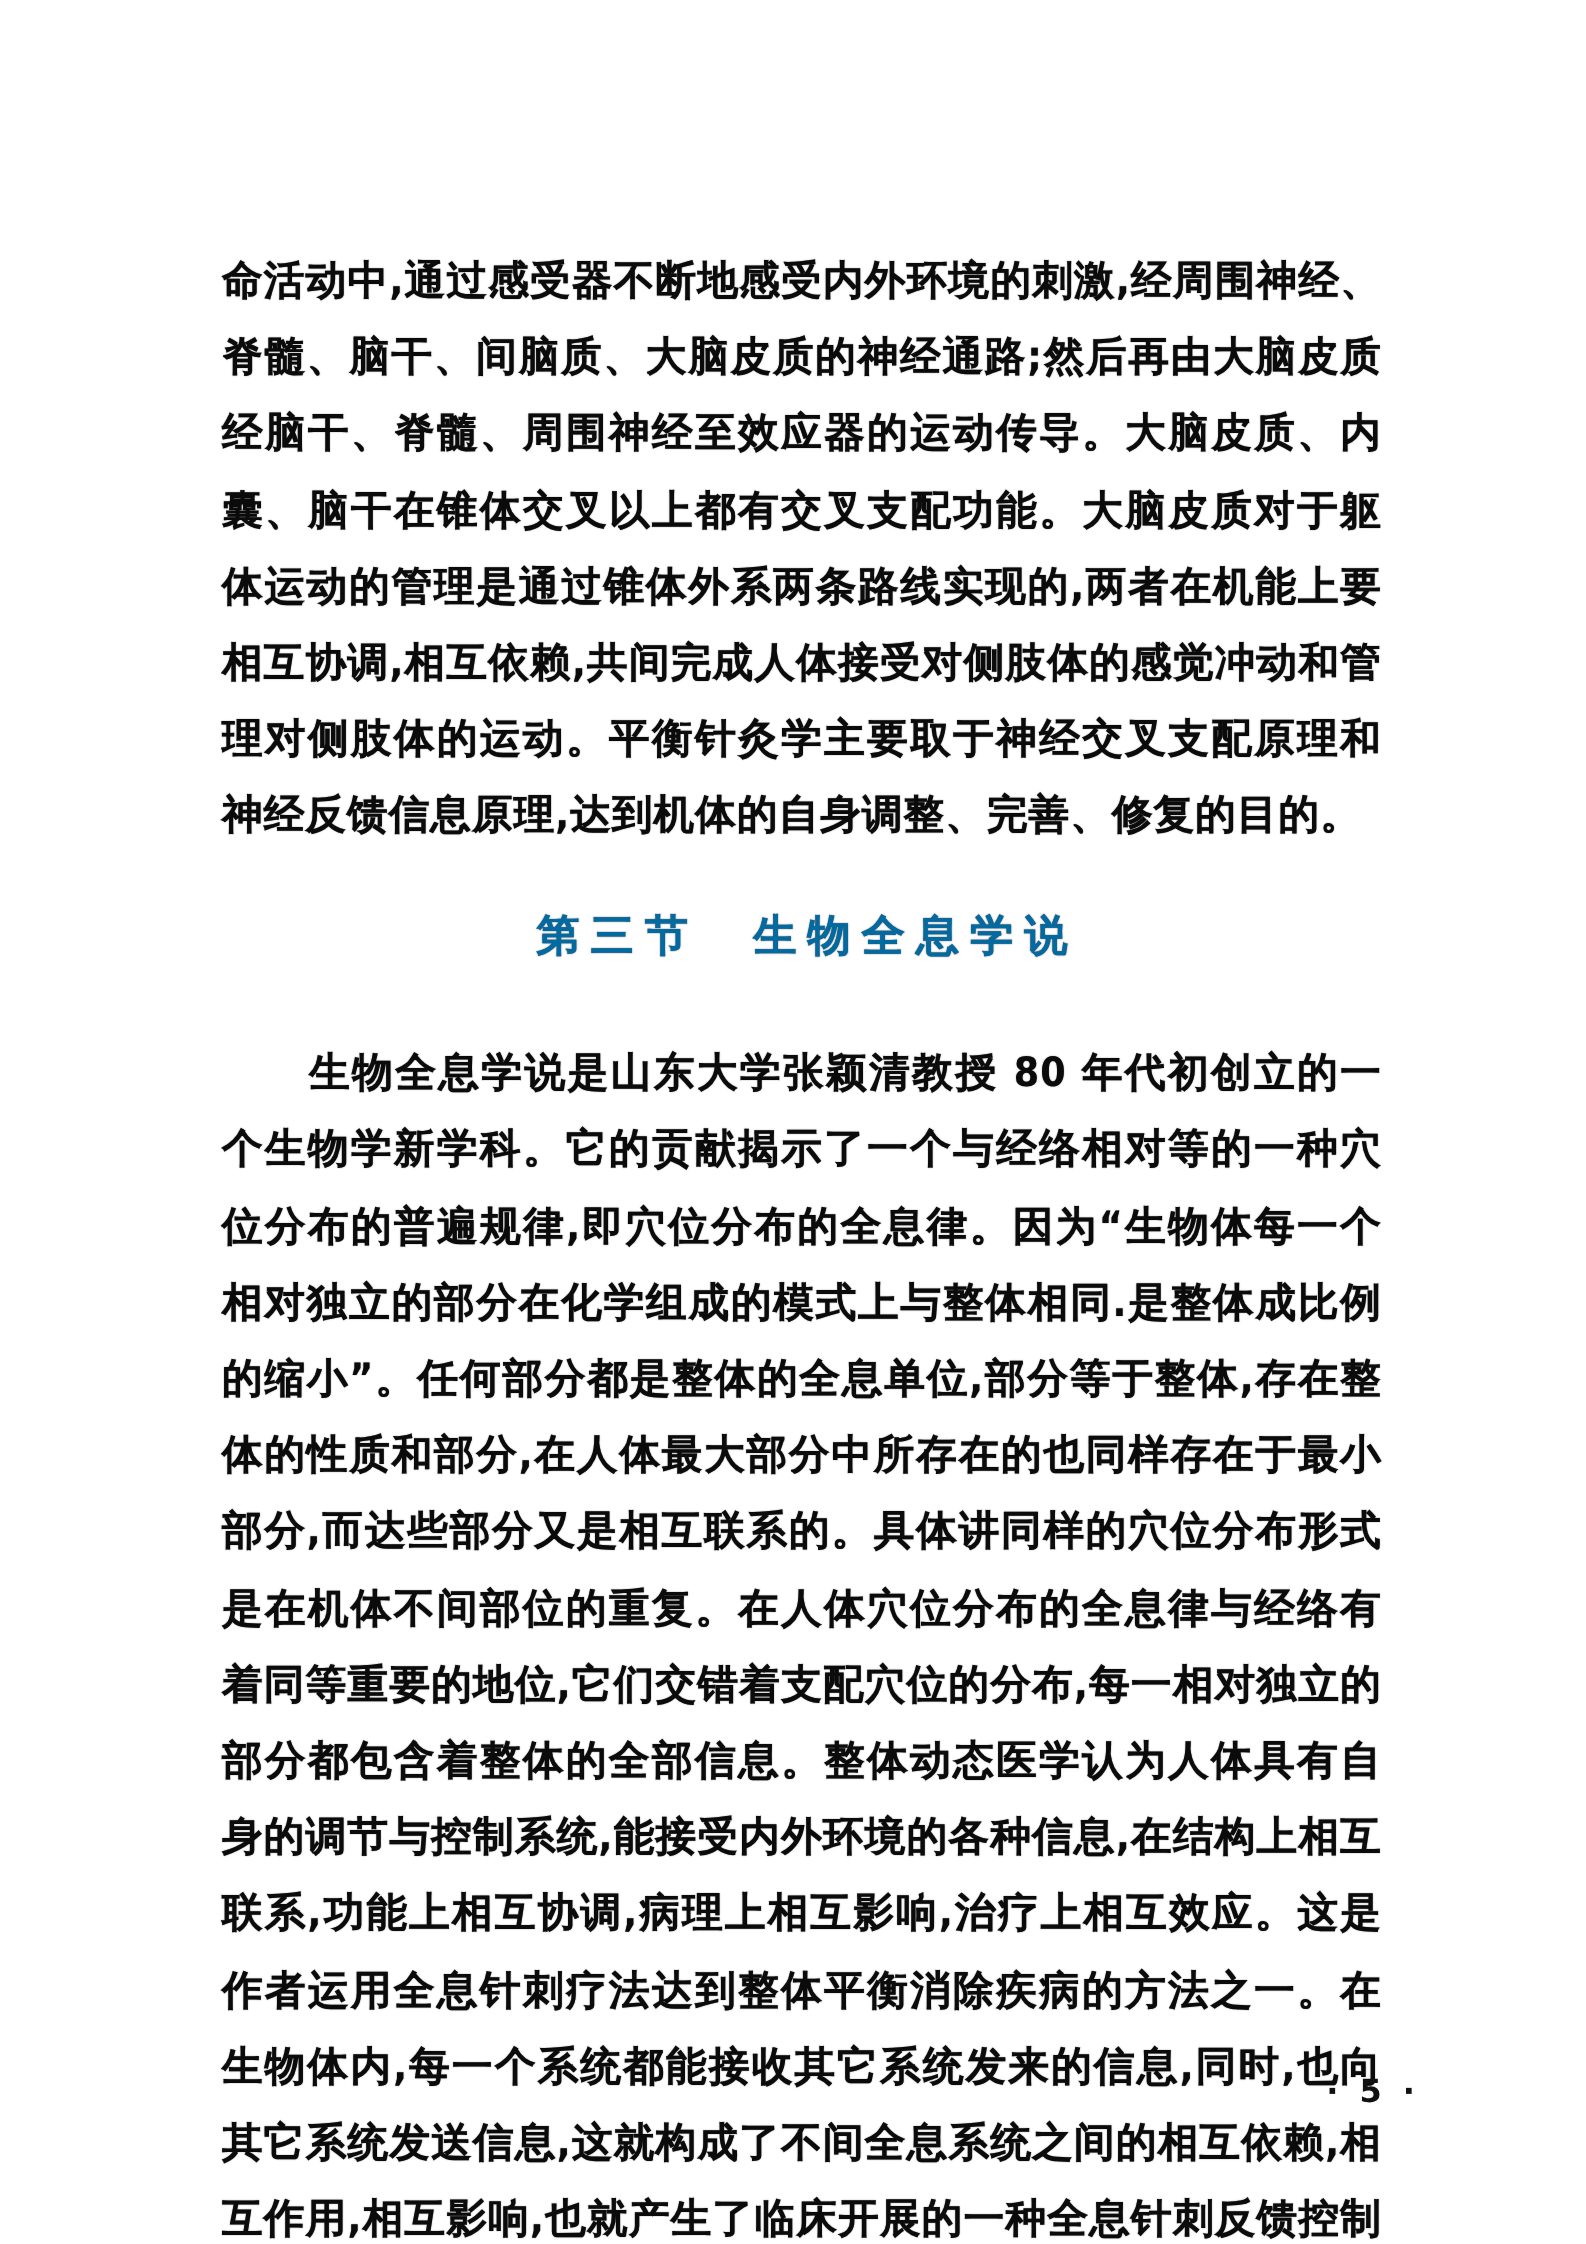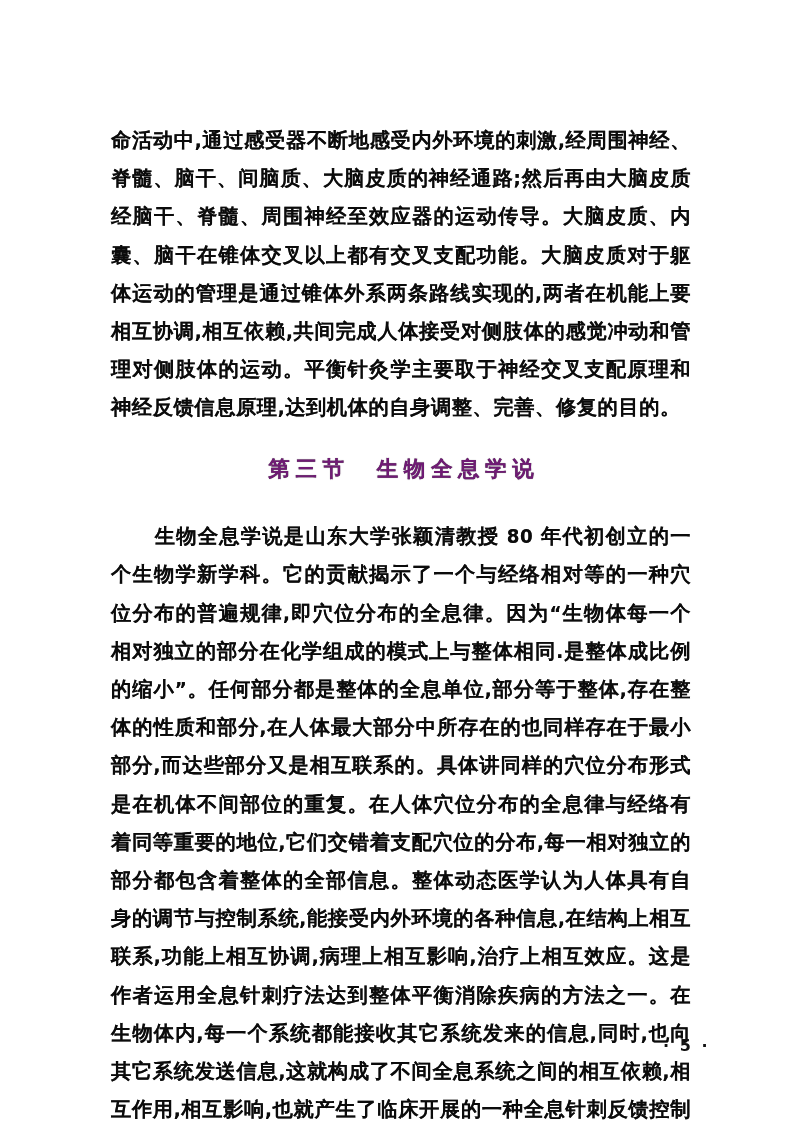--- a/index.html
+++ b/index.html
@@ -45,21 +45,21 @@
   .para.indent {
     text-indent: 2.15em;
   }
 
   
   .section-heading {
     margin: 0;
     padding: 0;
     font-size: 21.5px;
     font-weight: 700;
-    color: #701a75;
+    color: #0369a1;
     text-align: center;
     letter-spacing: 5.6px;
     text-indent: 5.6px;
     line-height: 1;
     padding-top: 31px;
     padding-bottom: 38px;
     text-shadow: 0 0 0.7px rgba(0,0,0,0.8);
     white-space: pre;
   }
 

